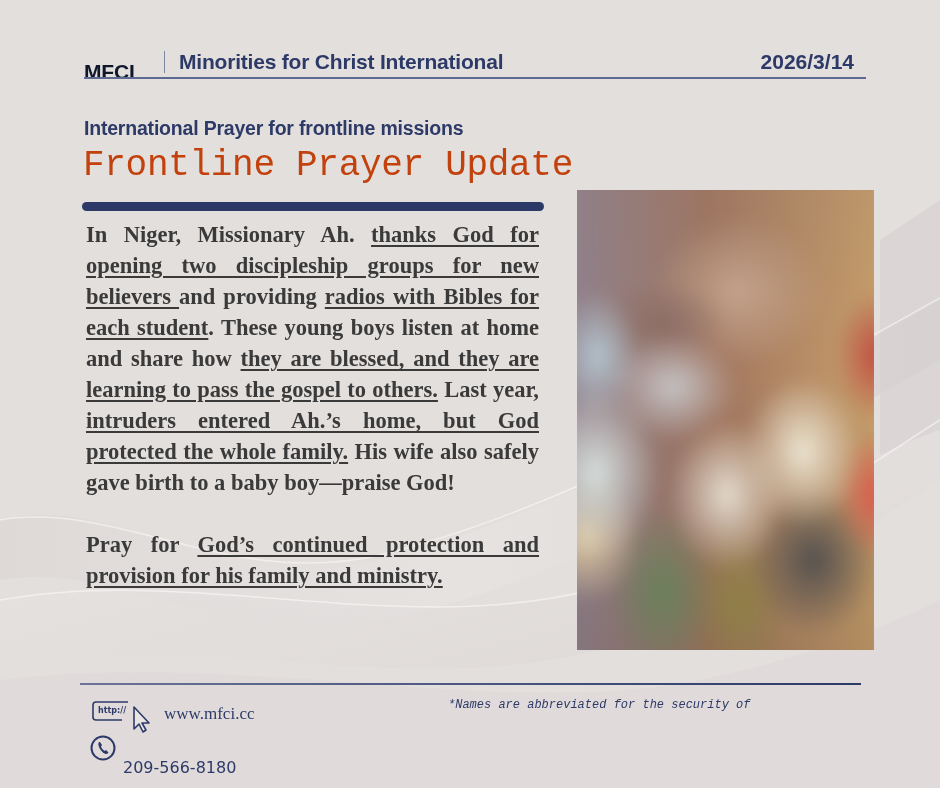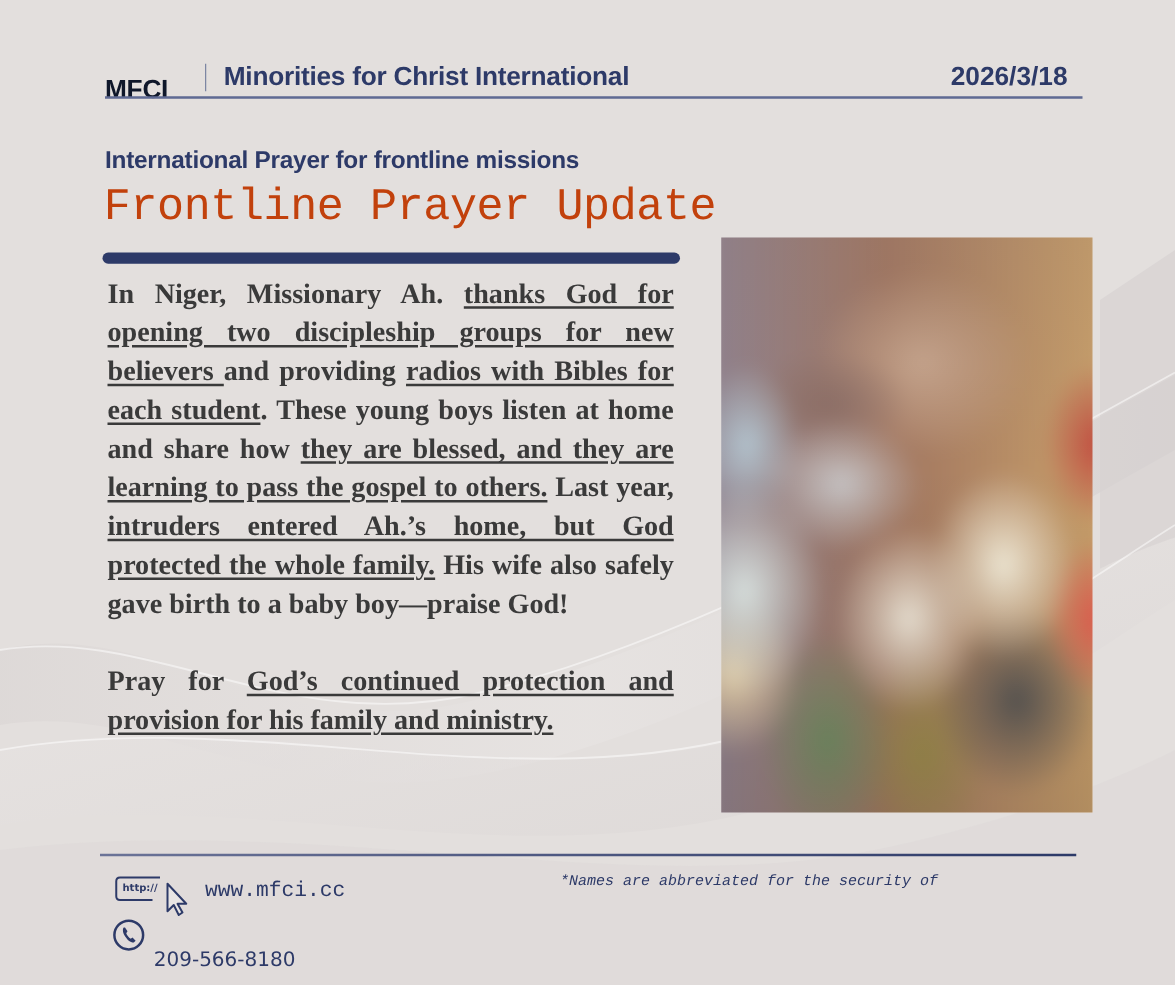--- a/index.html
+++ b/index.html
@@ -57,21 +57,21 @@
     transform: scale(1.08);
   }
   .photo-shade { position: absolute; inset: 0;
     background: linear-gradient(180deg, rgba(140,120,110,0.15) 0%, rgba(0,0,0,0) 40%, rgba(60,50,40,0.15) 100%); }
 
   .foot-rule { left: 80px; top: 683px; width: 781px; height: 2px;
     background: linear-gradient(90deg, #6b7397 0%, #2d3a68 100%); }
 
   .web-row { left: 92px; top: 699px; height: 36px; width: 220px; }
   .web-icon { position: absolute; left: 0; top: 0; width: 60px; height: 36px; }
-  .web-text { position: absolute; left: 72px; top: 5px; font-family: Liberation Mono, monospace;
+  .web-text { position: absolute; left: 72px; top: 5px; font-family: Liberation Serif, serif;
     font-size: 17px; color: #2d3a68; }
   .phone-row { left: 90px; top: 734px; height: 30px; width: 220px; }
   .phone-icon { position: absolute; left: 0; top: 0; width: 28px; height: 28px; }
   .phone-text { position: absolute; left: 33px; top: 4px; font-family: "DejaVu Sans", sans-serif;
     font-size: 16px; color: #2d3a68; margin-top: 20px; }
 
   .note { left: 448px; top: 692px; width: 420px; font-family: Liberation Mono, monospace;
     font-style: italic; font-size: 12px; line-height: 26px; color: #2d3a68; }
   .note span { display: block; }
   .note .l2 { padding-left: 5px; }
@@ -96,21 +96,21 @@
   <path d="M0,680 C250,650 500,720 700,680 C820,655 900,620 940,600 L940,788 L0,788 Z" fill="#dcd7d6" opacity="0.45"></path>
   <path d="M880,240 L940,200 L940,430 C910,440 890,450 880,455 Z" fill="#d6d1d0" opacity="0.6"></path>
   <path d="M0,520 C120,500 230,590 380,555 C560,512 760,398 940,298" fill="none" stroke="#ffffff" stroke-opacity="0.5" stroke-width="1.5"></path>
   <path d="M0,600 C200,565 400,640 600,588 C760,548 860,470 940,420" fill="none" stroke="#ffffff" stroke-opacity="0.5" stroke-width="1.5"></path>
 </svg>
 
 <div class="layer hdr">
   <span class="hdr-brand">MFCI</span>
   <span class="hdr-sep"></span>
   <span class="hdr-org">Minorities for Christ International</span>
-  <span class="hdr-date">2026/3/18</span>
+  <span class="hdr-date">2026/3/14</span>
   <div class="hdr-rule"></div>
 </div>
 
 <div class="layer subtitle">International Prayer for frontline missions</div>
 <div class="layer title">Frontline Prayer Update</div>
 <div class="layer title-bar"></div>
 
 <div class="layer body-text">
   <p id="p1"><span>In Niger, Missionary Ah. </span><span class="u">thanks God for opening two discipleship groups for new believers </span><span>and providing </span><span class="u">radios with Bibles for each student</span><span>. These young boys listen at home and share how </span><span class="u">they are blessed, and they are learning to pass the gospel to others.</span><span> Last year, </span><span class="u">intruders entered Ah.’s home, but God protected the whole family.</span><span> His wife also safely gave birth to a baby boy—praise God!</span></p>
   <p id="p2"><span>Pray for </span><span class="u">God’s continued protection and provision for his family and ministry.</span></p>

